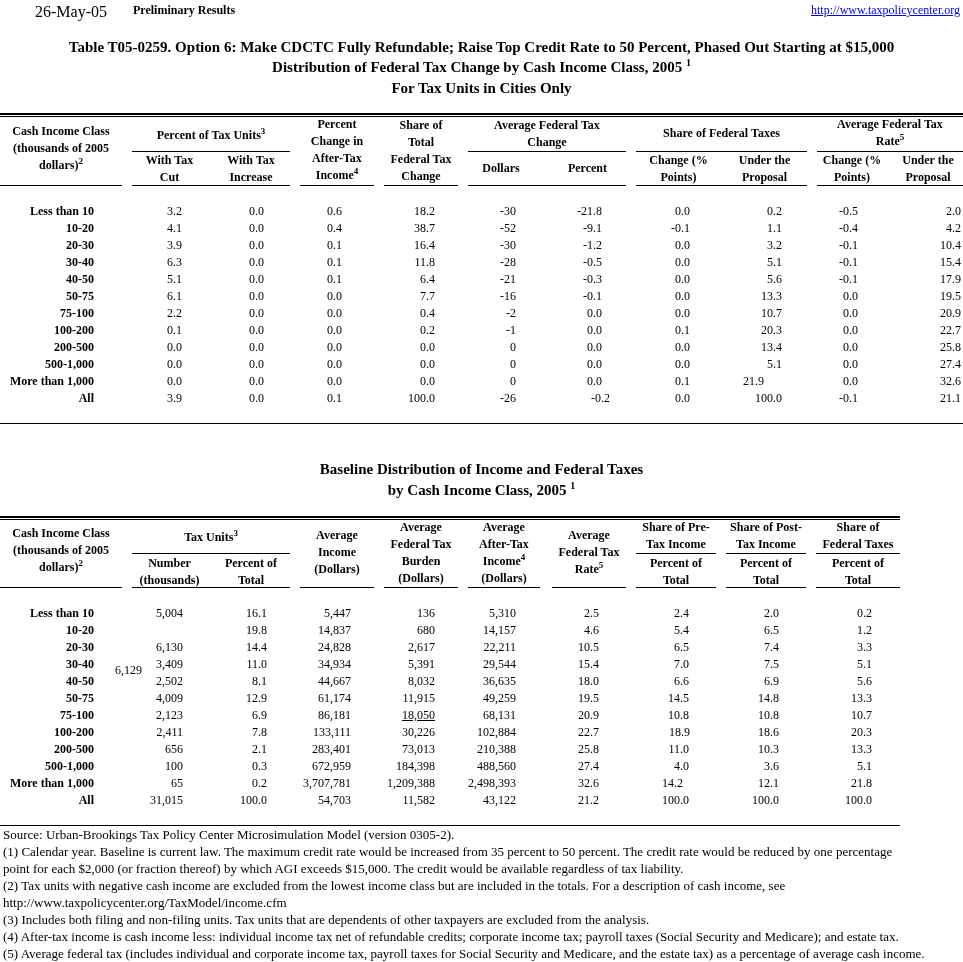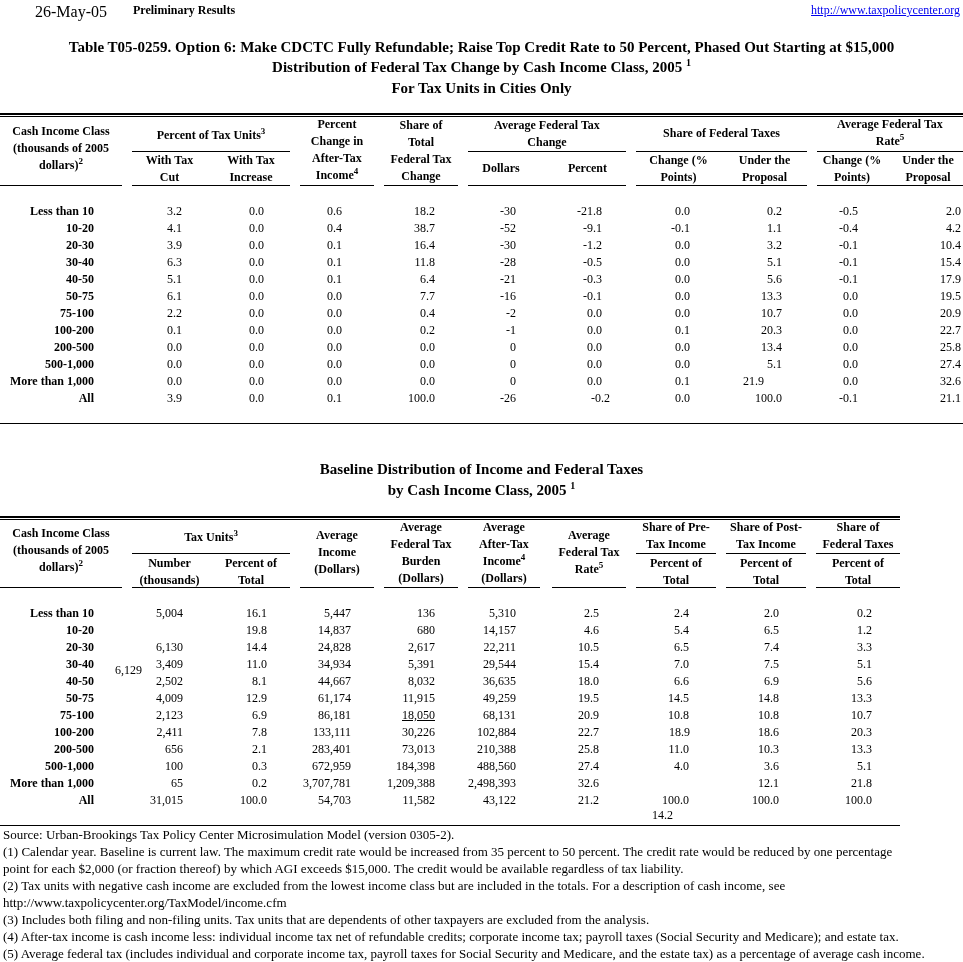--- a/index.html
+++ b/index.html
@@ -485,21 +485,21 @@
       <span style="right: 91px;">5.1</span>
     </div>
     <div class="drow" style="top: 775px;">
       <span class="c-lbl" style="right: 869px;">More than 1,000</span>
       <span style="right: 780px;">65</span>
       <span style="right: 696px;">0.2</span>
       <span style="right: 612px;">3,707,781</span>
       <span style="right: 528px;">1,209,388</span>
       <span style="right: 447px;">2,498,393</span>
       <span style="right: 364px;">32.6</span>
-      <span style="right: 290px; margin-top: 32px;">14.2</span>
+      <span style="right: 280px;">14.2</span>
       <span style="right: 184px;">12.1</span>
       <span style="right: 91px;">21.8</span>
     </div>
     <div class="drow" style="top: 792px;">
       <span class="c-lbl" style="right: 869px;">All</span>
       <span style="right: 780px;">31,015</span>
       <span style="right: 696px;">100.0</span>
       <span style="right: 612px;">54,703</span>
       <span style="right: 528px;">11,582</span>
       <span style="right: 447px;">43,122</span>

